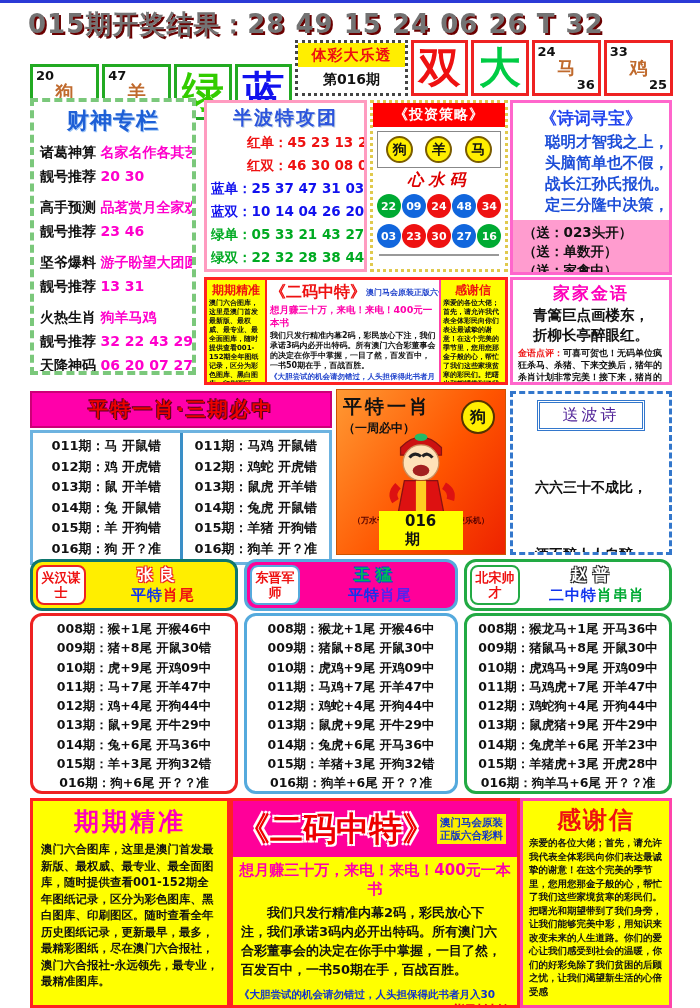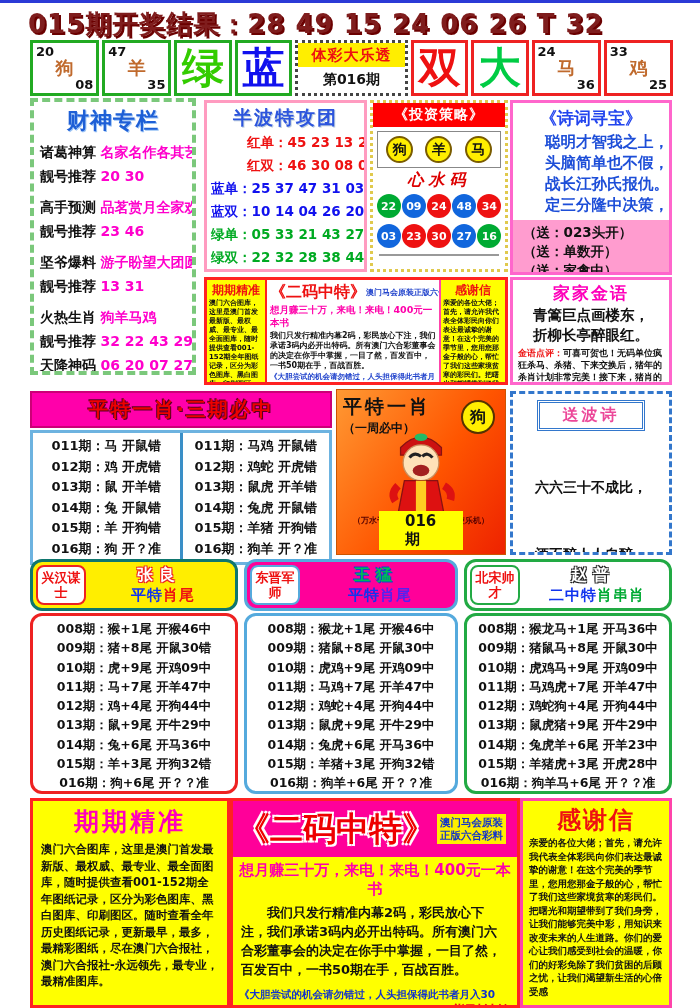--- a/index.html
+++ b/index.html
@@ -2,27 +2,27 @@
 <html><head>
 <meta charset="utf-8">
 <style>
   * { margin:0; padding:0; box-sizing:border-box; }
   body { background:#ffffff; font-family:"DejaVu Sans", sans-serif; }
   .page { position:relative; width:700px; height:1008px; background:#fff; overflow:hidden; border-top:3px solid #2b3ad6; }
   .abs { position:absolute; }
   .clip { overflow:hidden; }
 
   
-  .result-line { left:28px; top:4px; width:660px; font-size:26px; font-weight:bold; color:#7f1d1d;
+  .result-line { left:28px; top:4px; width:660px; font-size:26px; font-weight:bold; color:#737373;
     text-shadow:2px 2px 0 #6b0000; letter-spacing:1px; white-space:nowrap; }
 
   
   .top-row { left:30px; top:37px; width:643px; height:56px; display:flex; gap:3px; }
   .tr-box { border:3px solid #22aa22; background:#fff; position:relative; height:56px; }
-  .tr-box[data-color="green"] { border-color:#22aa22; }
+  .tr-box[data-color="green"] { border-color:#22aa22;margin-top:24px; }
   .tr-box[data-color="red"]   { border-color:#ee2222; }
   .corner { width:70px; }
   .corner .num-tl { position:absolute; left:3px; top:1px; font-size:13px; font-weight:bold; color:#111; }
   .corner .num-br { position:absolute; right:3px; bottom:1px; font-size:13px; font-weight:bold; color:#111; }
   .corner .animal { position:absolute; left:50%; top:50%; transform:translate(-50%,-50%); font-size:18px; font-weight:bold; color:#c06a2d; }
   .bigchar { width:58px; display:flex; align-items:center; justify-content:center; font-size:42px; font-weight:bold; line-height:1; }
   .char-green { color:#33cc00; }
   .char-blue  { color:#1111ee; }
   .char-shuang{ color:#ee1111; }
   .char-da    { color:#00cc44; }
@@ -104,21 +104,21 @@
   .week .zcircle { position:absolute; right:10px; top:10px; width:34px; height:34px; border-radius:50%; background:#ffee00;
     border:2px solid #553300; color:#111; font-size:16px; font-weight:bold; display:flex; align-items:center; justify-content:center; }
   .week .art { position:absolute; left:50%; top:52%; transform:translate(-50%,-50%); }
   .week .note { position:absolute; left:0; right:0; bottom:28px; text-align:center; font-size:8px; color:#550000; font-weight:bold; }
   .week .issue { position:absolute; left:50%; bottom:4px; transform:translateX(-50%); background:#ffff00; color:#111;
     font-size:15px; font-weight:bold; padding:1px 26px; }
 
   
   .songbo { left:510px; top:388px; width:162px; height:164px; border:3px dashed #3377cc; background:#fff; }
   .songbo .tbox { width:108px; margin:6px auto 4px; border:3px double #3377cc; text-align:center; padding:2px 0; }
-  .songbo .tbox span { color:#ec4899; font-size:16px; font-weight:bold; letter-spacing:3px; }
+  .songbo .tbox span { color:#4c1d95; font-size:16px; font-weight:normal; letter-spacing:3px; }
   .songbo .poem { font-size:14px; font-weight:bold; color:#111; text-align:center; line-height:19.5px;margin-top:47px; }
 
   
   .panel { top:556px; height:237px; }
   .p0 { left:30px;  width:208px; }
   .p1 { left:244px; width:214px; }
   .p2 { left:464px; width:208px; }
   .ph { height:52px; border-radius:12px; display:flex; align-items:center; padding:3px; }
   .p0 .ph { background:#ffee00; border:3px solid #0f766e; }
   .p1 .ph { background:#ff0099; border:3px solid #55aadd; }

